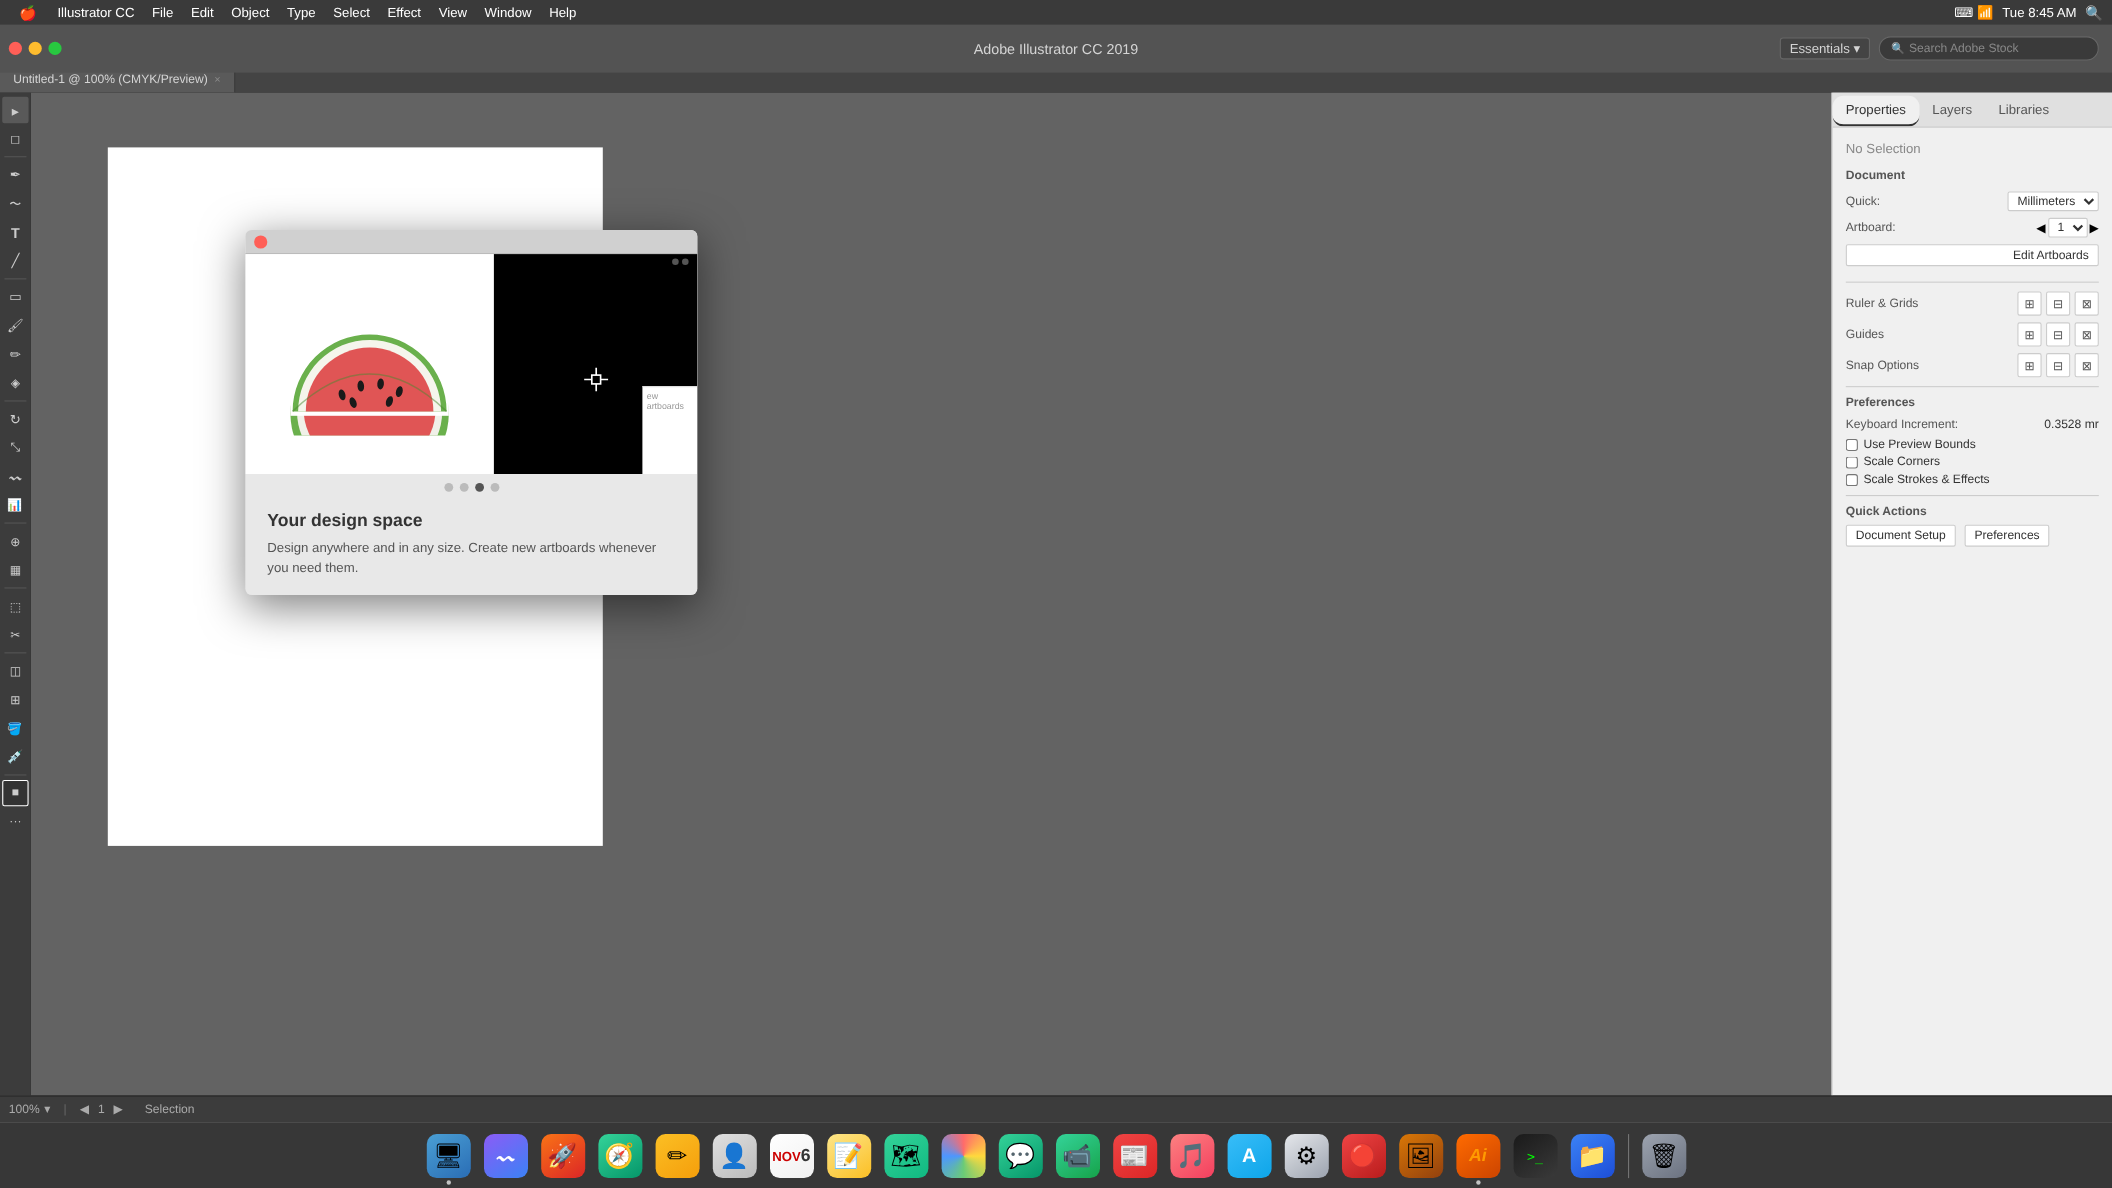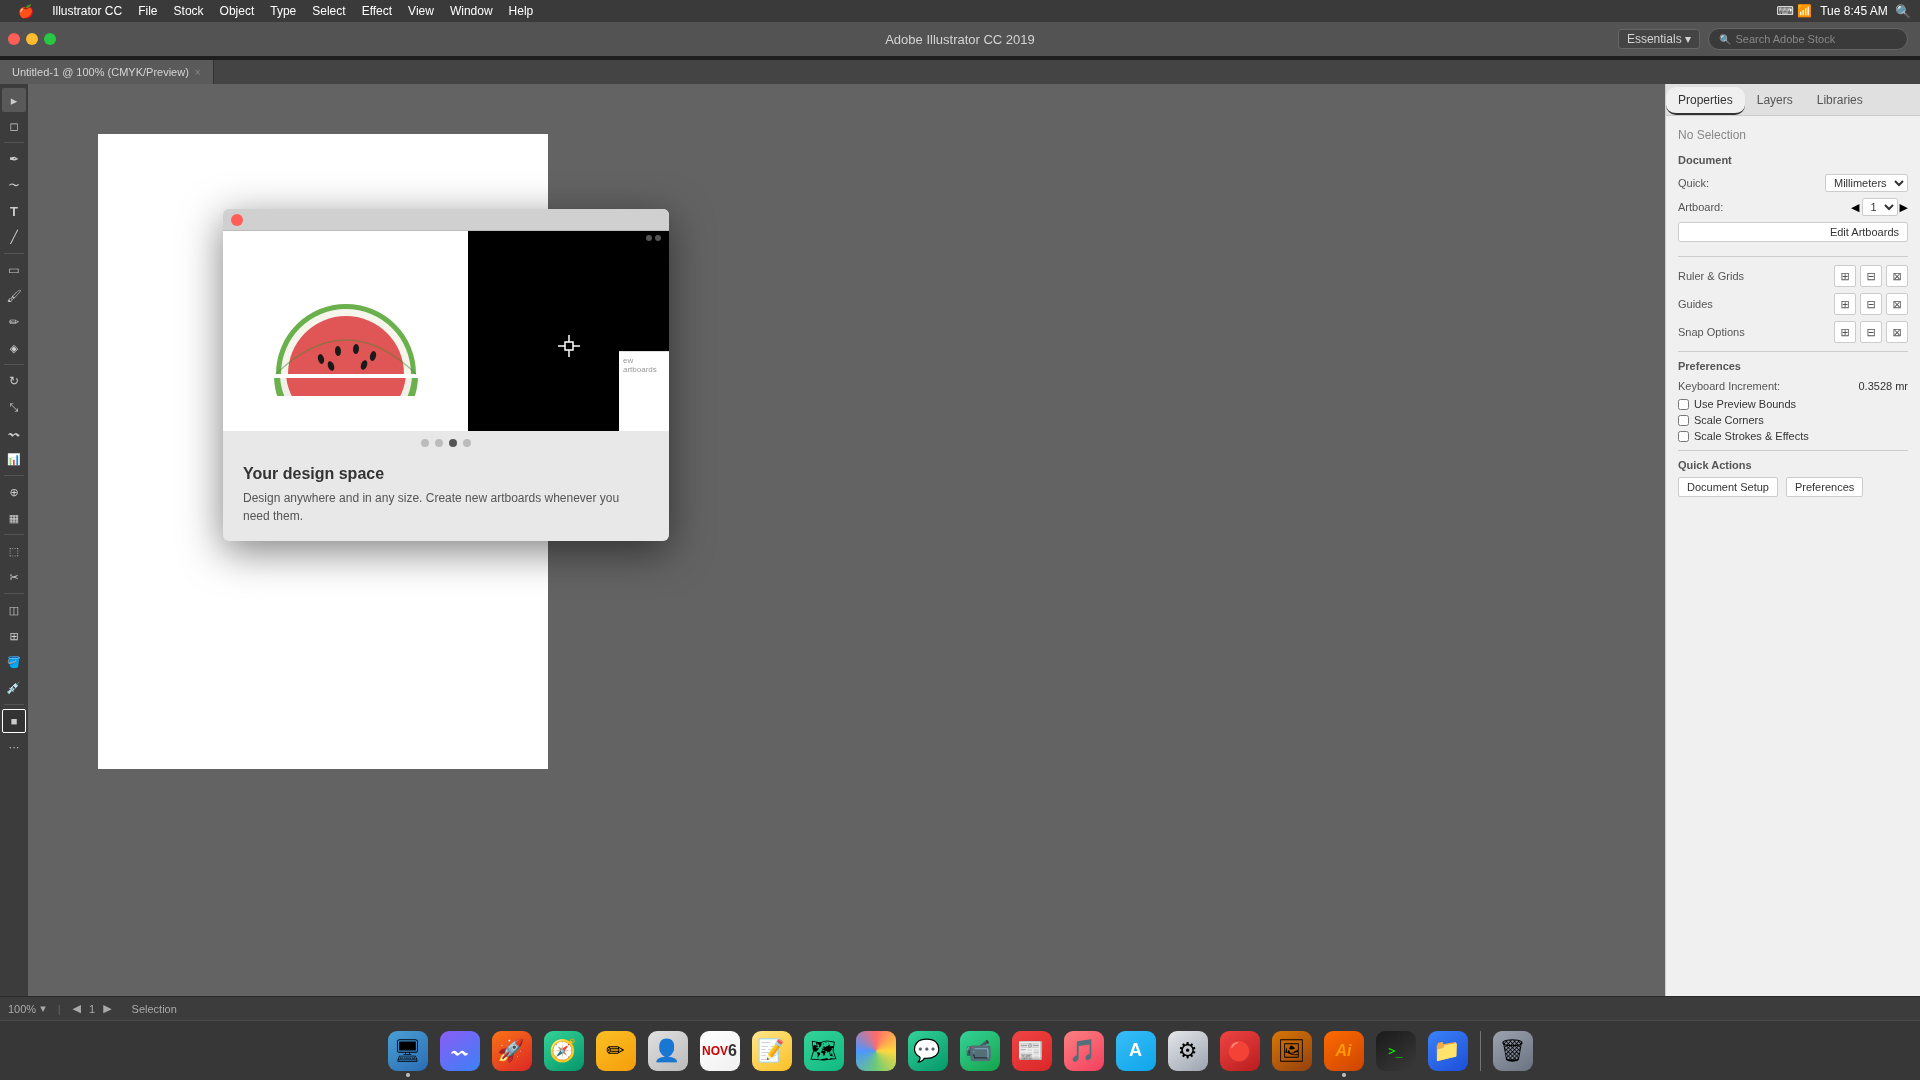--- a/index.html
+++ b/index.html
@@ -53,21 +53,21 @@
       font-size: 12px;
       color: white;
     }
 
     
     .title-bar {
       position: absolute;
       top: 22px;
       left: 0;
       right: 0;
-      height: 34px;
+      height: 44px;
       background: #535353;
       display: flex;
       align-items: center;
       justify-content: center;
       z-index: 99;
     }
     .title-bar-title {
       font-size: 13px;
       color: #d4d4d4;
     }
@@ -226,21 +226,21 @@
       width: 450px;
       height: 635px;
       background: white;
     }
 
     
     .tour-dialog {
       position: absolute;
       top: 127px;
       left: 6px;
-      width: 446px;
+      width: 411px;
       background: #e8e8e8;
       border-radius: 6px;
       box-shadow: 0 10px 40px rgba(0,0,0,0.5);
       overflow: hidden;
     }
     .tour-dialog-header {
       height: 22px;
       background: #d0d0d0;
       border-bottom: 1px solid #bbb;
       display: flex;
@@ -546,21 +546,21 @@
       background: #555;
     }
   </style>
 </head>
 <body>
 
 <div class="menu-bar">
   <span class="menu-bar-apple">🍎</span>
   <span class="menu-bar-item">Illustrator CC</span>
   <span class="menu-bar-item">File</span>
-  <span class="menu-bar-item">Stock</span>
+  <span class="menu-bar-item">Edit</span>
   <span class="menu-bar-item">Object</span>
   <span class="menu-bar-item">Type</span>
   <span class="menu-bar-item">Select</span>
   <span class="menu-bar-item">Effect</span>
   <span class="menu-bar-item">View</span>
   <span class="menu-bar-item">Window</span>
   <span class="menu-bar-item">Help</span>
   <div class="menu-bar-right">
     <span style="font-size:12px;">⌨ 📶</span>
     <span class="menu-bar-time">Tue 8:45 AM</span>

